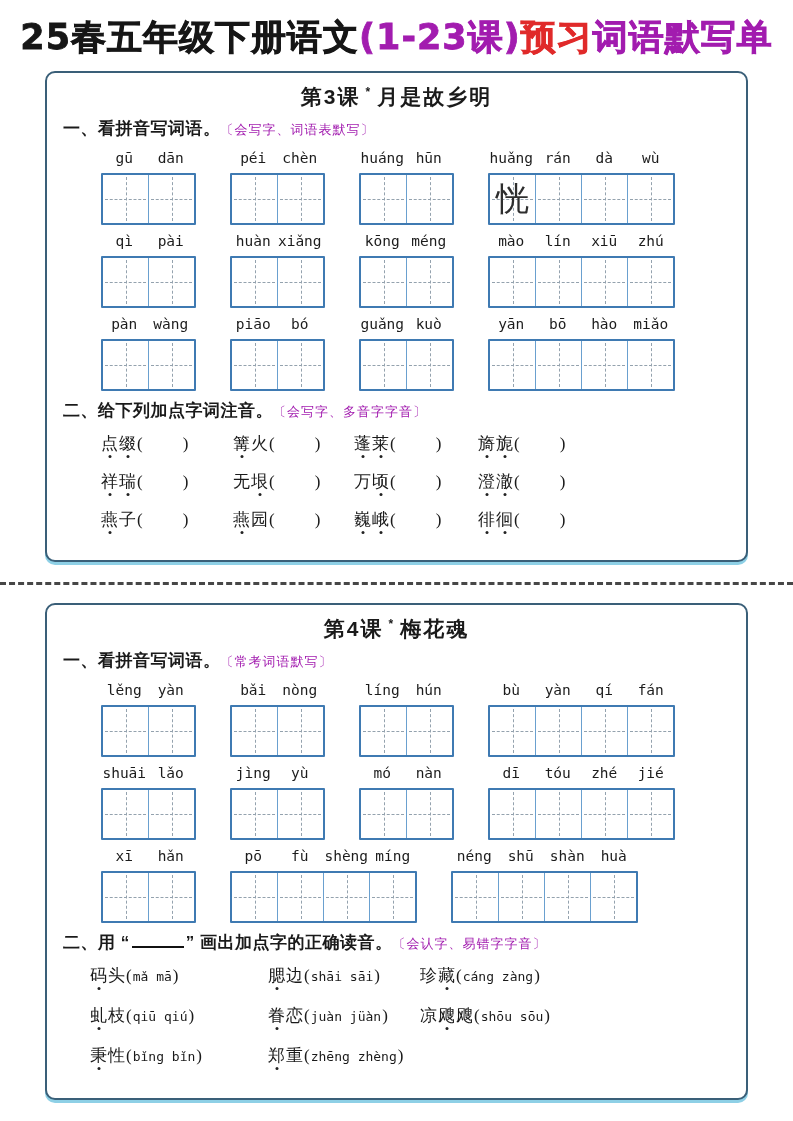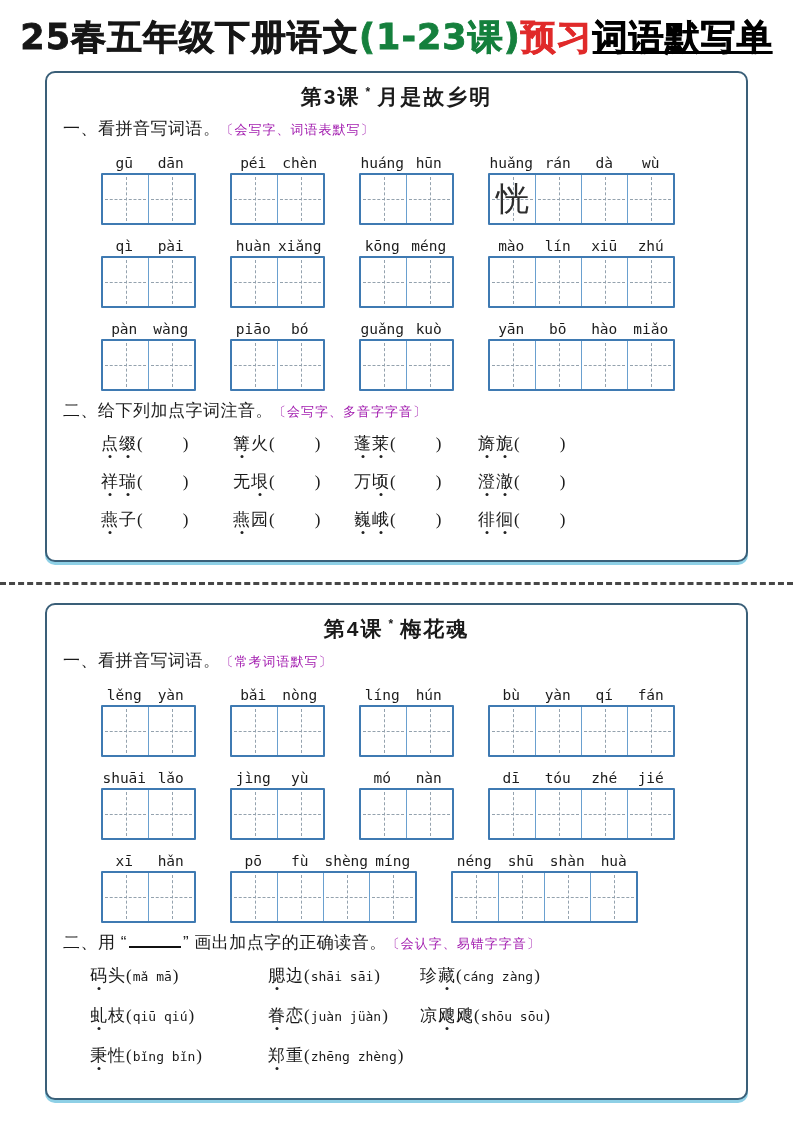--- a/index.html
+++ b/index.html
@@ -26,30 +26,30 @@
     margin:20px 0 18px;width:100%;
   }
   .lesson-title{
     text-align:center;font-size:21px;font-weight:800;
     margin:4px 0 6px;letter-spacing:2px;
   }
   .lesson-title .star{
     font-size:12px;vertical-align:super;margin:0 5px;font-weight:700;
   }
   .sec-line{margin:4px 0 10px 2px;}
-  .sec-label{font-size:17px;font-weight:400;letter-spacing:0.5px;}
+  .sec-label{font-size:17px;font-weight:700;letter-spacing:0.5px;}
   .sec-note{font-size:13px;font-weight:500;color:#a21caf;letter-spacing:1px;}
   .blank-underline{
     display:inline-block;width:52px;border-bottom:2px solid #111;
     height:14px;margin:0 2px;
   }
   .pinyin-row{display:flex;gap:34px;margin:0 0 8px 40px;}
   .pinyin-group{}
   .syllables{
-    display:flex;height:21px;align-items:flex-end;
+    display:flex;height:21px;
     font-family:"DejaVu Sans Mono",monospace;font-size:14.5px;color:#1c1c1c;
     margin-bottom:2px;
   }
   .syll{width:46.5px;text-align:center;white-space:nowrap;}
   .cells{display:flex;border:2px solid #3f7ab2;border-radius:1px;}
   .cell{
     width:45px;height:48px;position:relative;background:#fff;
     border-right:1.5px solid #6aa0cf;
   }
   .cell:last-child{border-right:none;}
@@ -83,21 +83,21 @@
   .popen,.pclose{font-family:"Liberation Serif",serif;}
   .gap{display:inline-block;width:40px;}
   .opts{
     font-family:"DejaVu Sans Mono",monospace;font-size:13px;
     letter-spacing:0;padding:0 1px;
   }
 </style>
 </head>
 <body>
 
-<div class="page-title"><span style="color: rgb(22, 22, 22);">25春五年级下册语文</span><span style="color: #15803d; text-align: center;">(1-23课)</span><span style="color: rgb(224, 42, 42);">预习</span><span style="color: #000000; text-decoration: underline;">词语默写单</span></div>
+<div class="page-title"><span style="color: rgb(22, 22, 22);">25春五年级下册语文</span><span style="color: #a21caf; text-align: center;">(1-23课)</span><span style="color: rgb(224, 42, 42);">预习</span><span style="color: #a21caf;">词语默写单</span></div>
 <div>
     <div class="card">
       <div class="lesson-title"><span>第3课</span><span class="star">*</span><span>月是故乡明</span></div>
       <div class="sec-line"><span class="sec-label">一、看拼音写词语。</span><span class="sec-note">〔会写字、词语表默写〕</span></div>
       <div class="pinyin-row">
         <div class="pinyin-group">
           <div class="syllables">
             <div class="syll">gū</div>
             <div class="syll">dān</div>
           </div>

